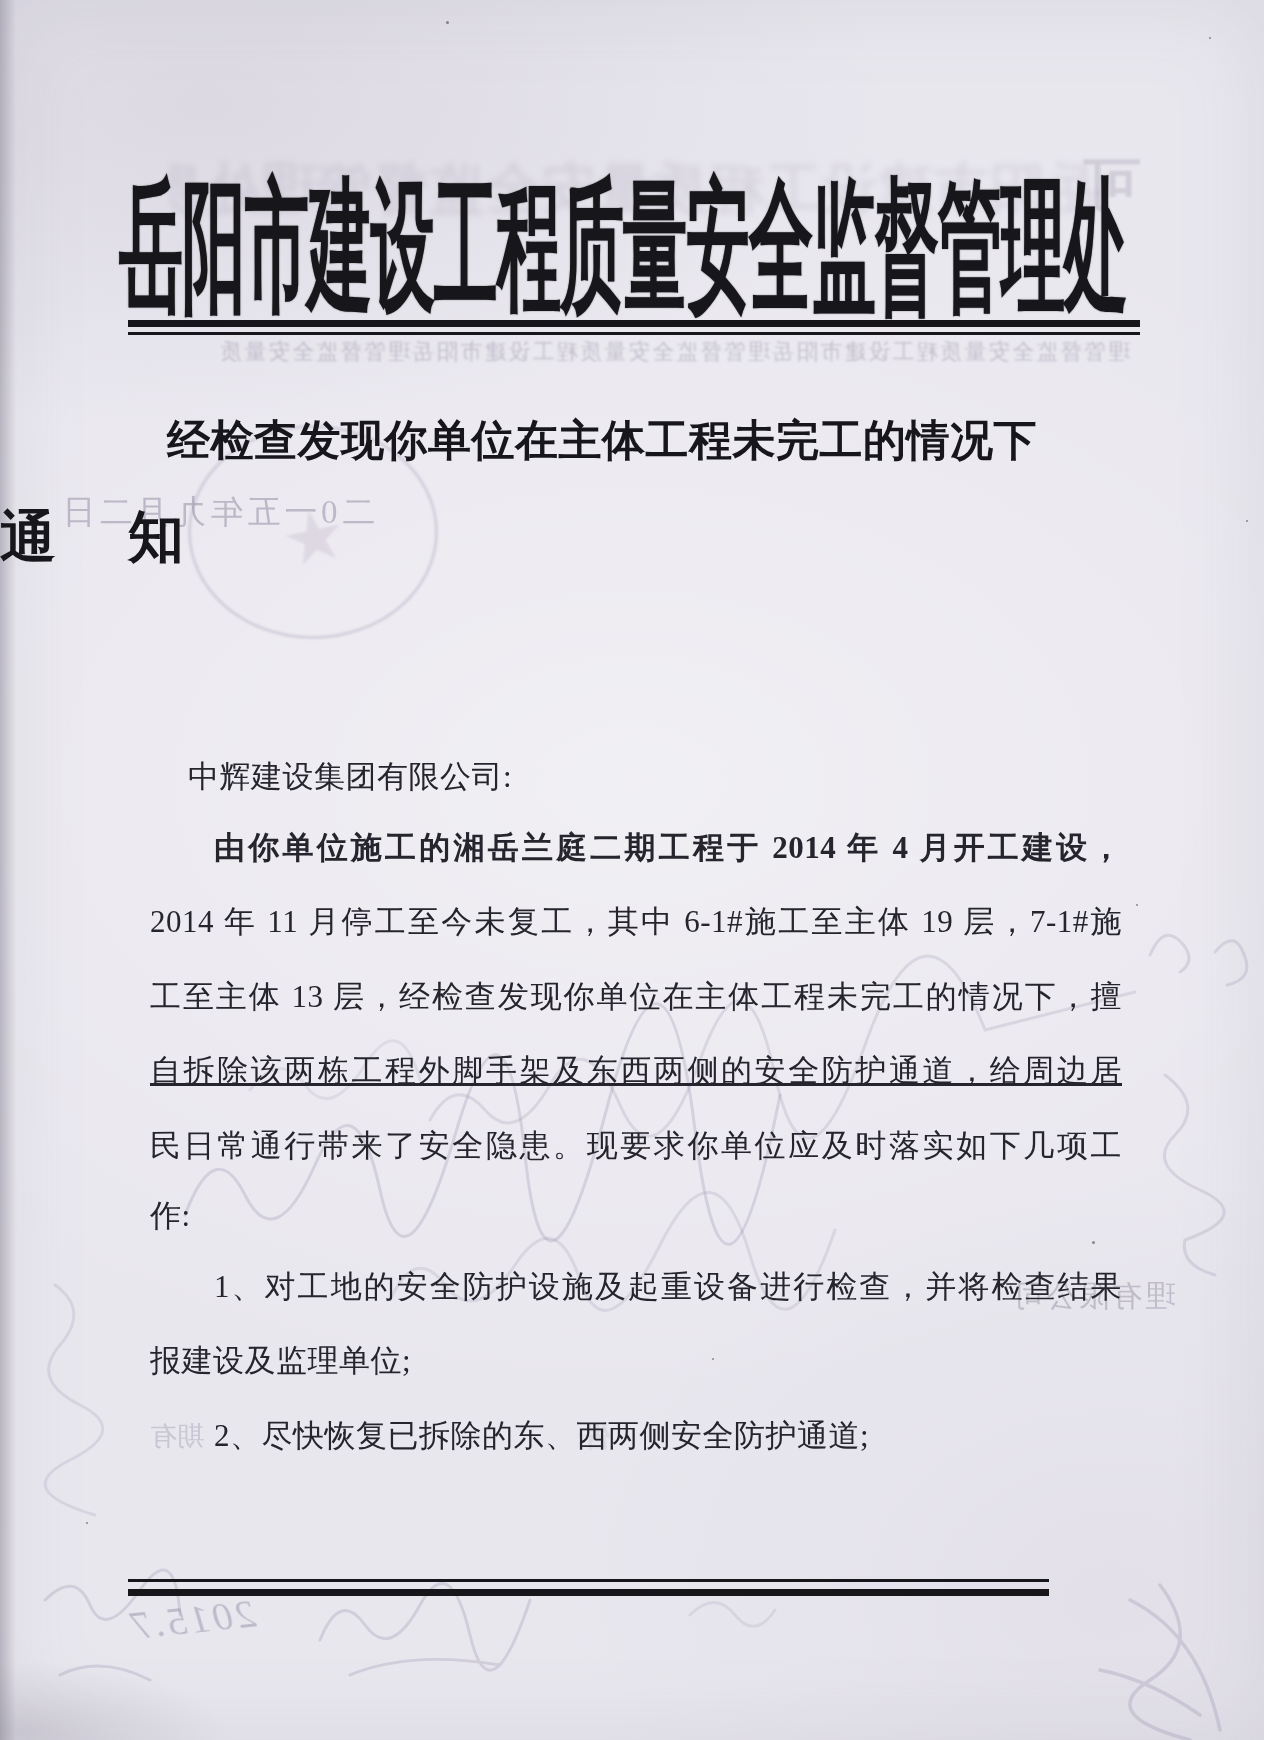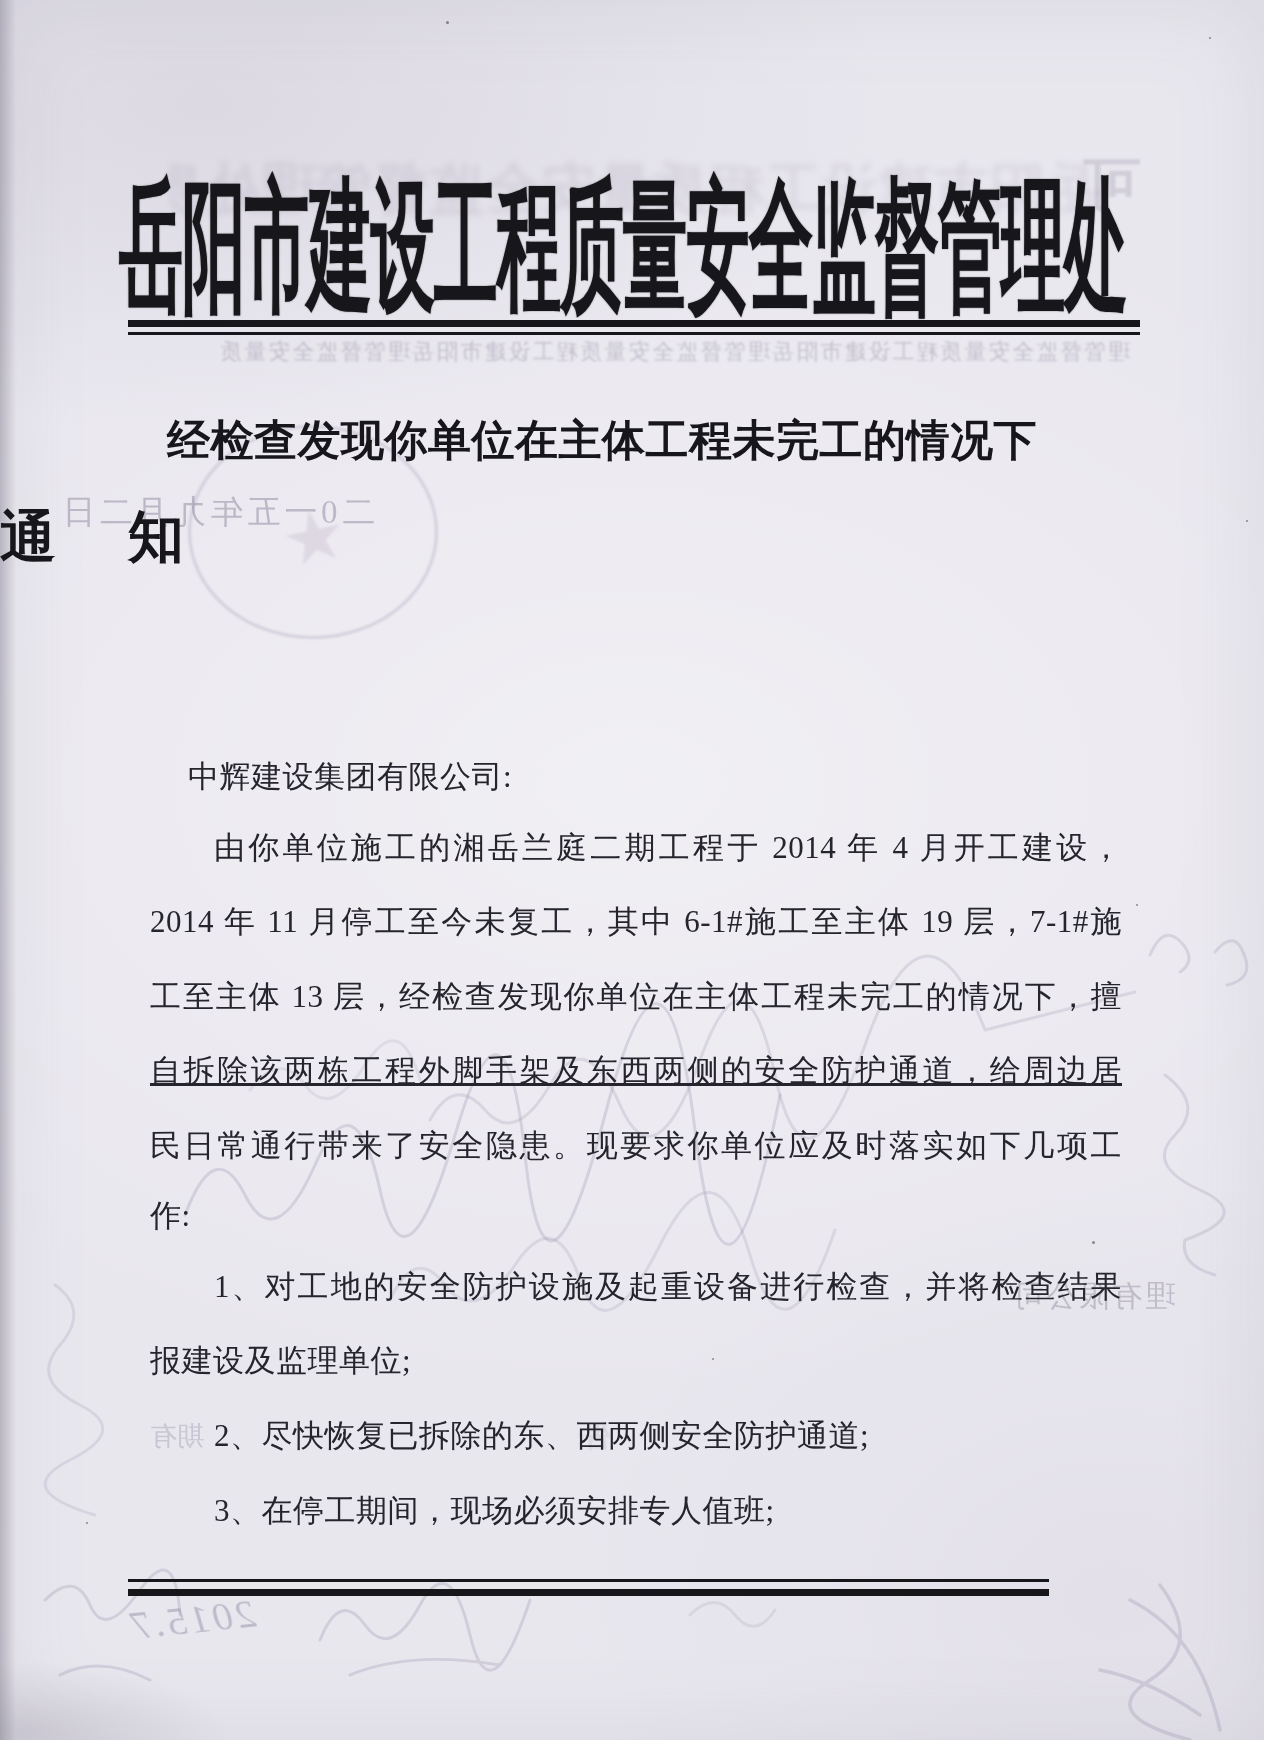--- a/index.html
+++ b/index.html
@@ -55,21 +55,21 @@
 
   
   .line{
     left:150px;width:972px;
     font-size:31px;line-height:42px;
     color:#26252e;white-space:nowrap;z-index:3;
     letter-spacing:.5px;
   }
   .j{white-space:normal;text-align:justify;text-align-last:justify;}
   .ind{text-indent:64px;}
-  .l0{top:756px;margin-left:38px;}  .l1{top:827px;}  .l2{top:901px;}  .l3{top:976px;}
+  .l0{top:756px;margin-left:38px;}  .l1{top:827px;font-weight:bold;}  .l2{top:901px;}  .l3{top:976px;}
   .l4{top:1050px;text-decoration:underline;} .l5{top:1125px;} .l6{top:1195px;} .l7{top:1266px;}
   .l8{top:1340px;} .l9{top:1415px;} .l10{top:1490px;}
 
   
   .mir{transform:scaleX(-1);transform-origin:center;}
   .ghost-header{
     left:170px;top:152px;width:930px;
     font-size:56px;font-weight:700;color:#8d86a0;
     opacity:.16;filter:blur(3px);white-space:nowrap;overflow:hidden;z-index:1;
   }
@@ -148,21 +148,20 @@
   <div class="abs line l0">中辉建设集团有限公司:</div>
   <div class="abs line l1 j ind">由你单位施工的湘岳兰庭二期工程于 2014 年 4 月开工建设，</div>
   <div class="abs line l2 j">2014 年 11 月停工至今未复工，其中 6-1#施工至主体 19 层，7-1#施</div>
   <div class="abs line l3 j">工至主体 13 层，经检查发现你单位在主体工程未完工的情况下，擅</div>
   <div class="abs line l4 j">自拆除该两栋工程外脚手架及东西两侧的安全防护通道，给周边居</div>
   <div class="abs line l5 j">民日常通行带来了安全隐患。现要求你单位应及时落实如下几项工</div>
   <div class="abs line l6">作:</div>
   <div class="abs line l7 j ind">1、对工地的安全防护设施及起重设备进行检查，并将检查结果</div>
   <div class="abs line l8">报建设及监理单位;</div>
   <div class="abs line l9 ind">2、尽快恢复已拆除的东、西两侧安全防护通道;</div>
-  <div class="abs line l10 ind">3、在停工期间，现场必须安排专人值班;</div>
 
   <div class="abs rule rule-bot-thin"></div>
   <div class="abs rule rule-bot-thick"></div>
 
   <div class="abs speck" style="left:446px;top:21px;width:3px;height:3px;"></div>
   <div class="abs speck" style="left:1209px;top:37px;width:2px;height:2px;"></div>
   <div class="abs speck" style="left:160px;top:304px;width:2px;height:2px;"></div>
   <div class="abs speck" style="left:1246px;top:520px;width:2px;height:2px;"></div>
   <div class="abs speck" style="left:1092px;top:1241px;width:3px;height:3px;"></div>
   <div class="abs speck" style="left:712px;top:1358px;width:2px;height:2px;"></div>

